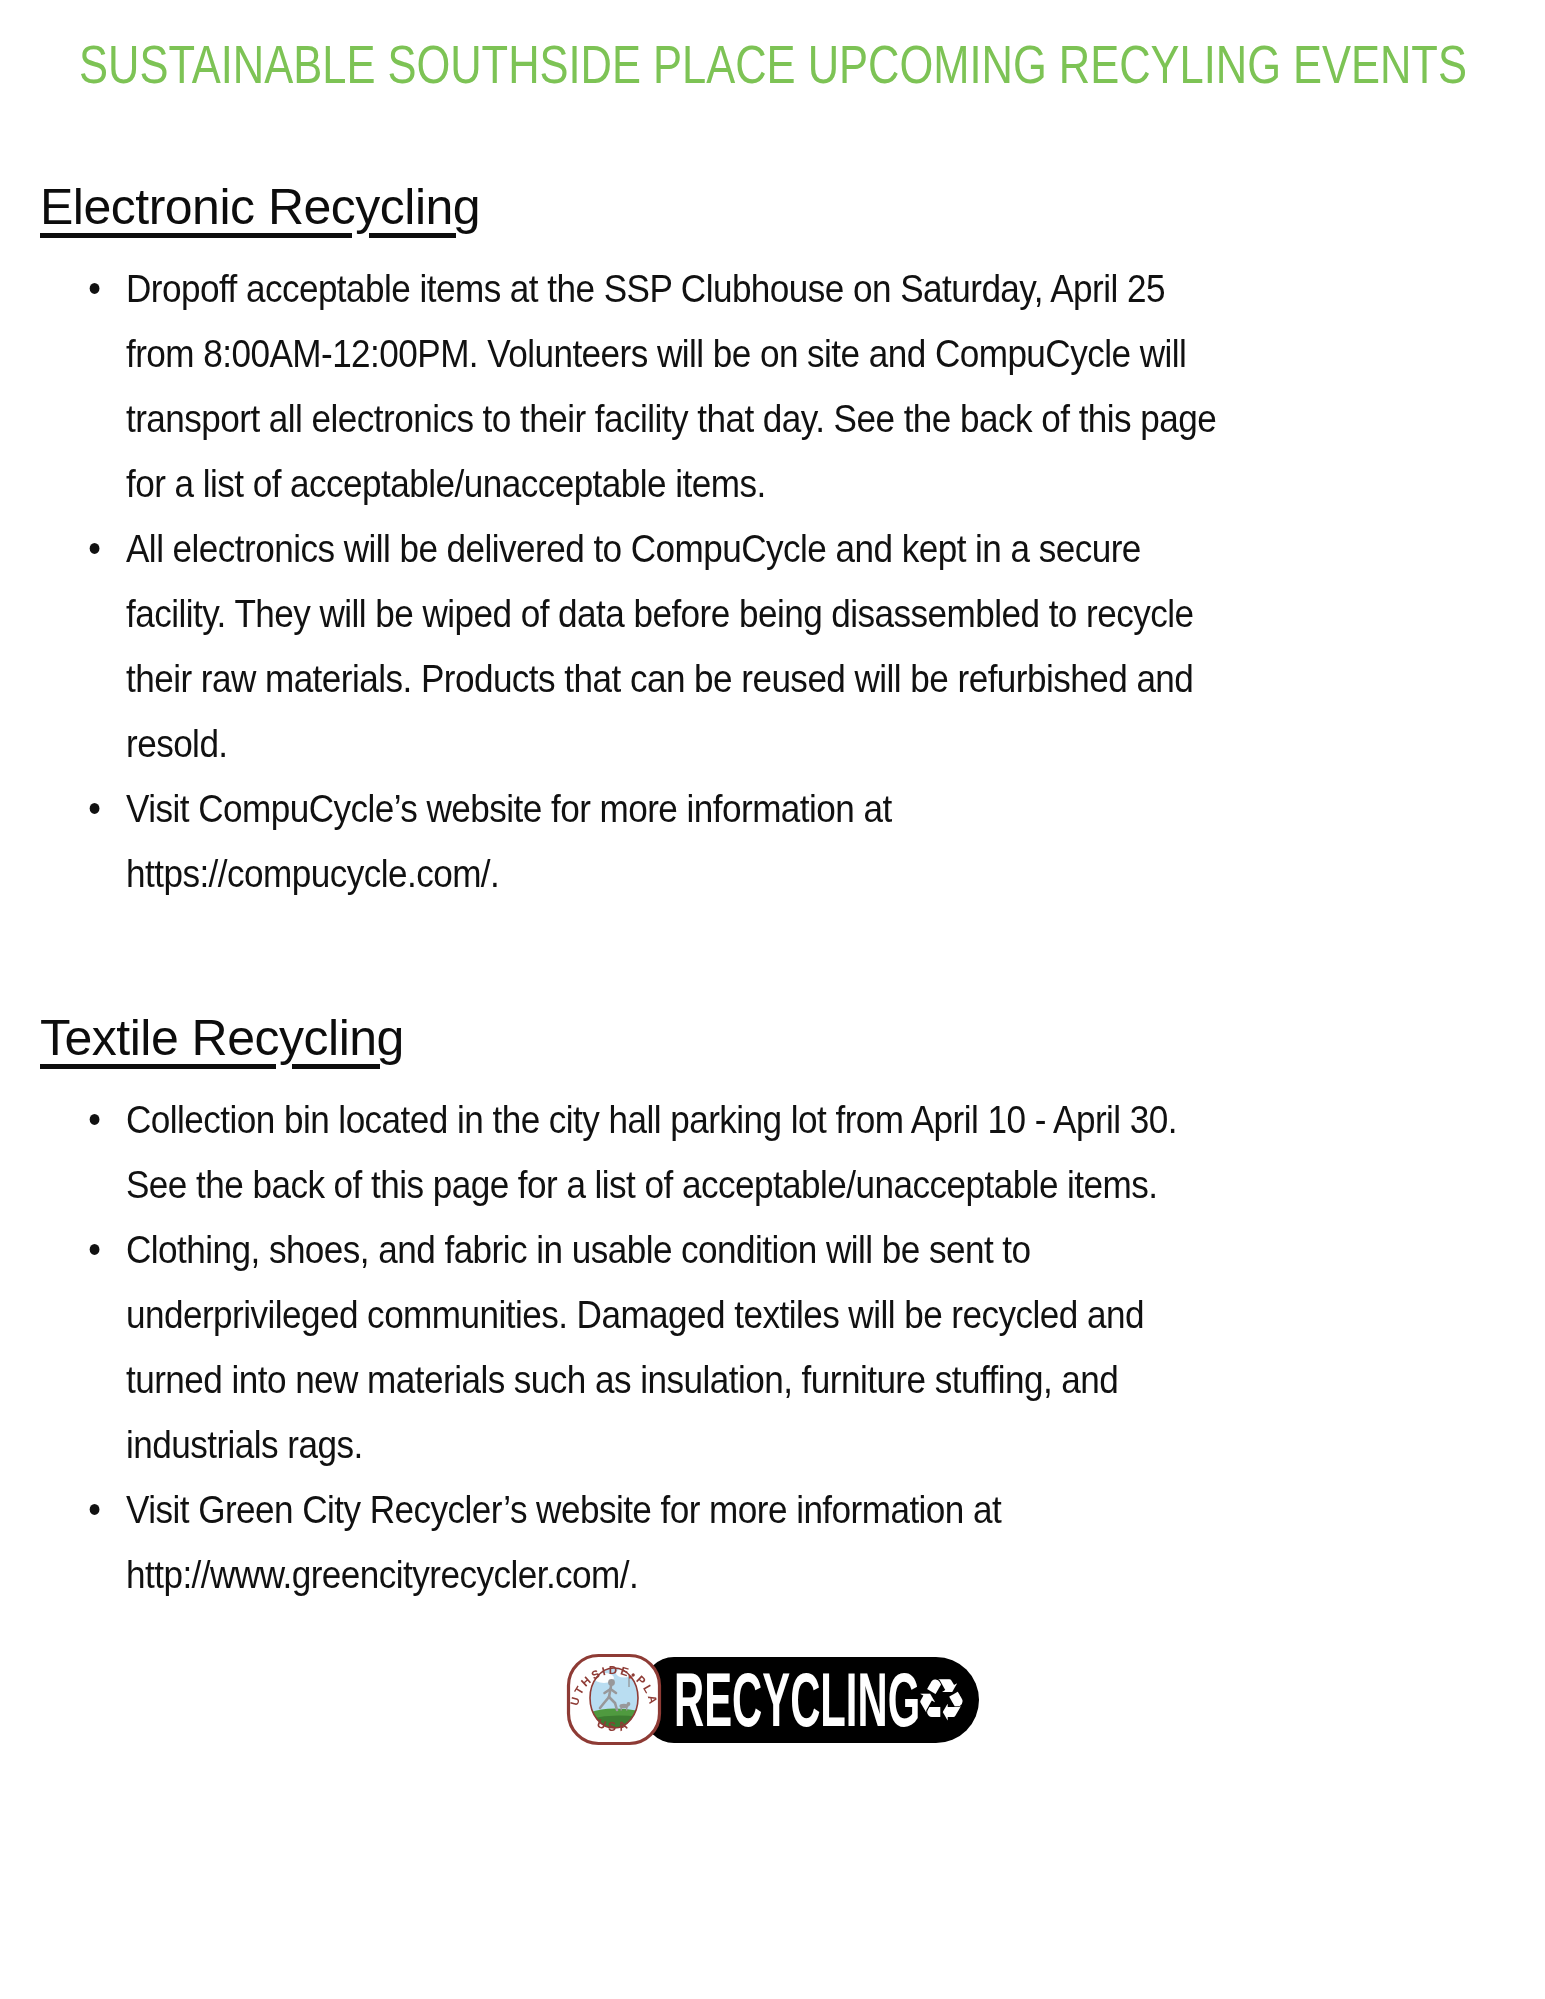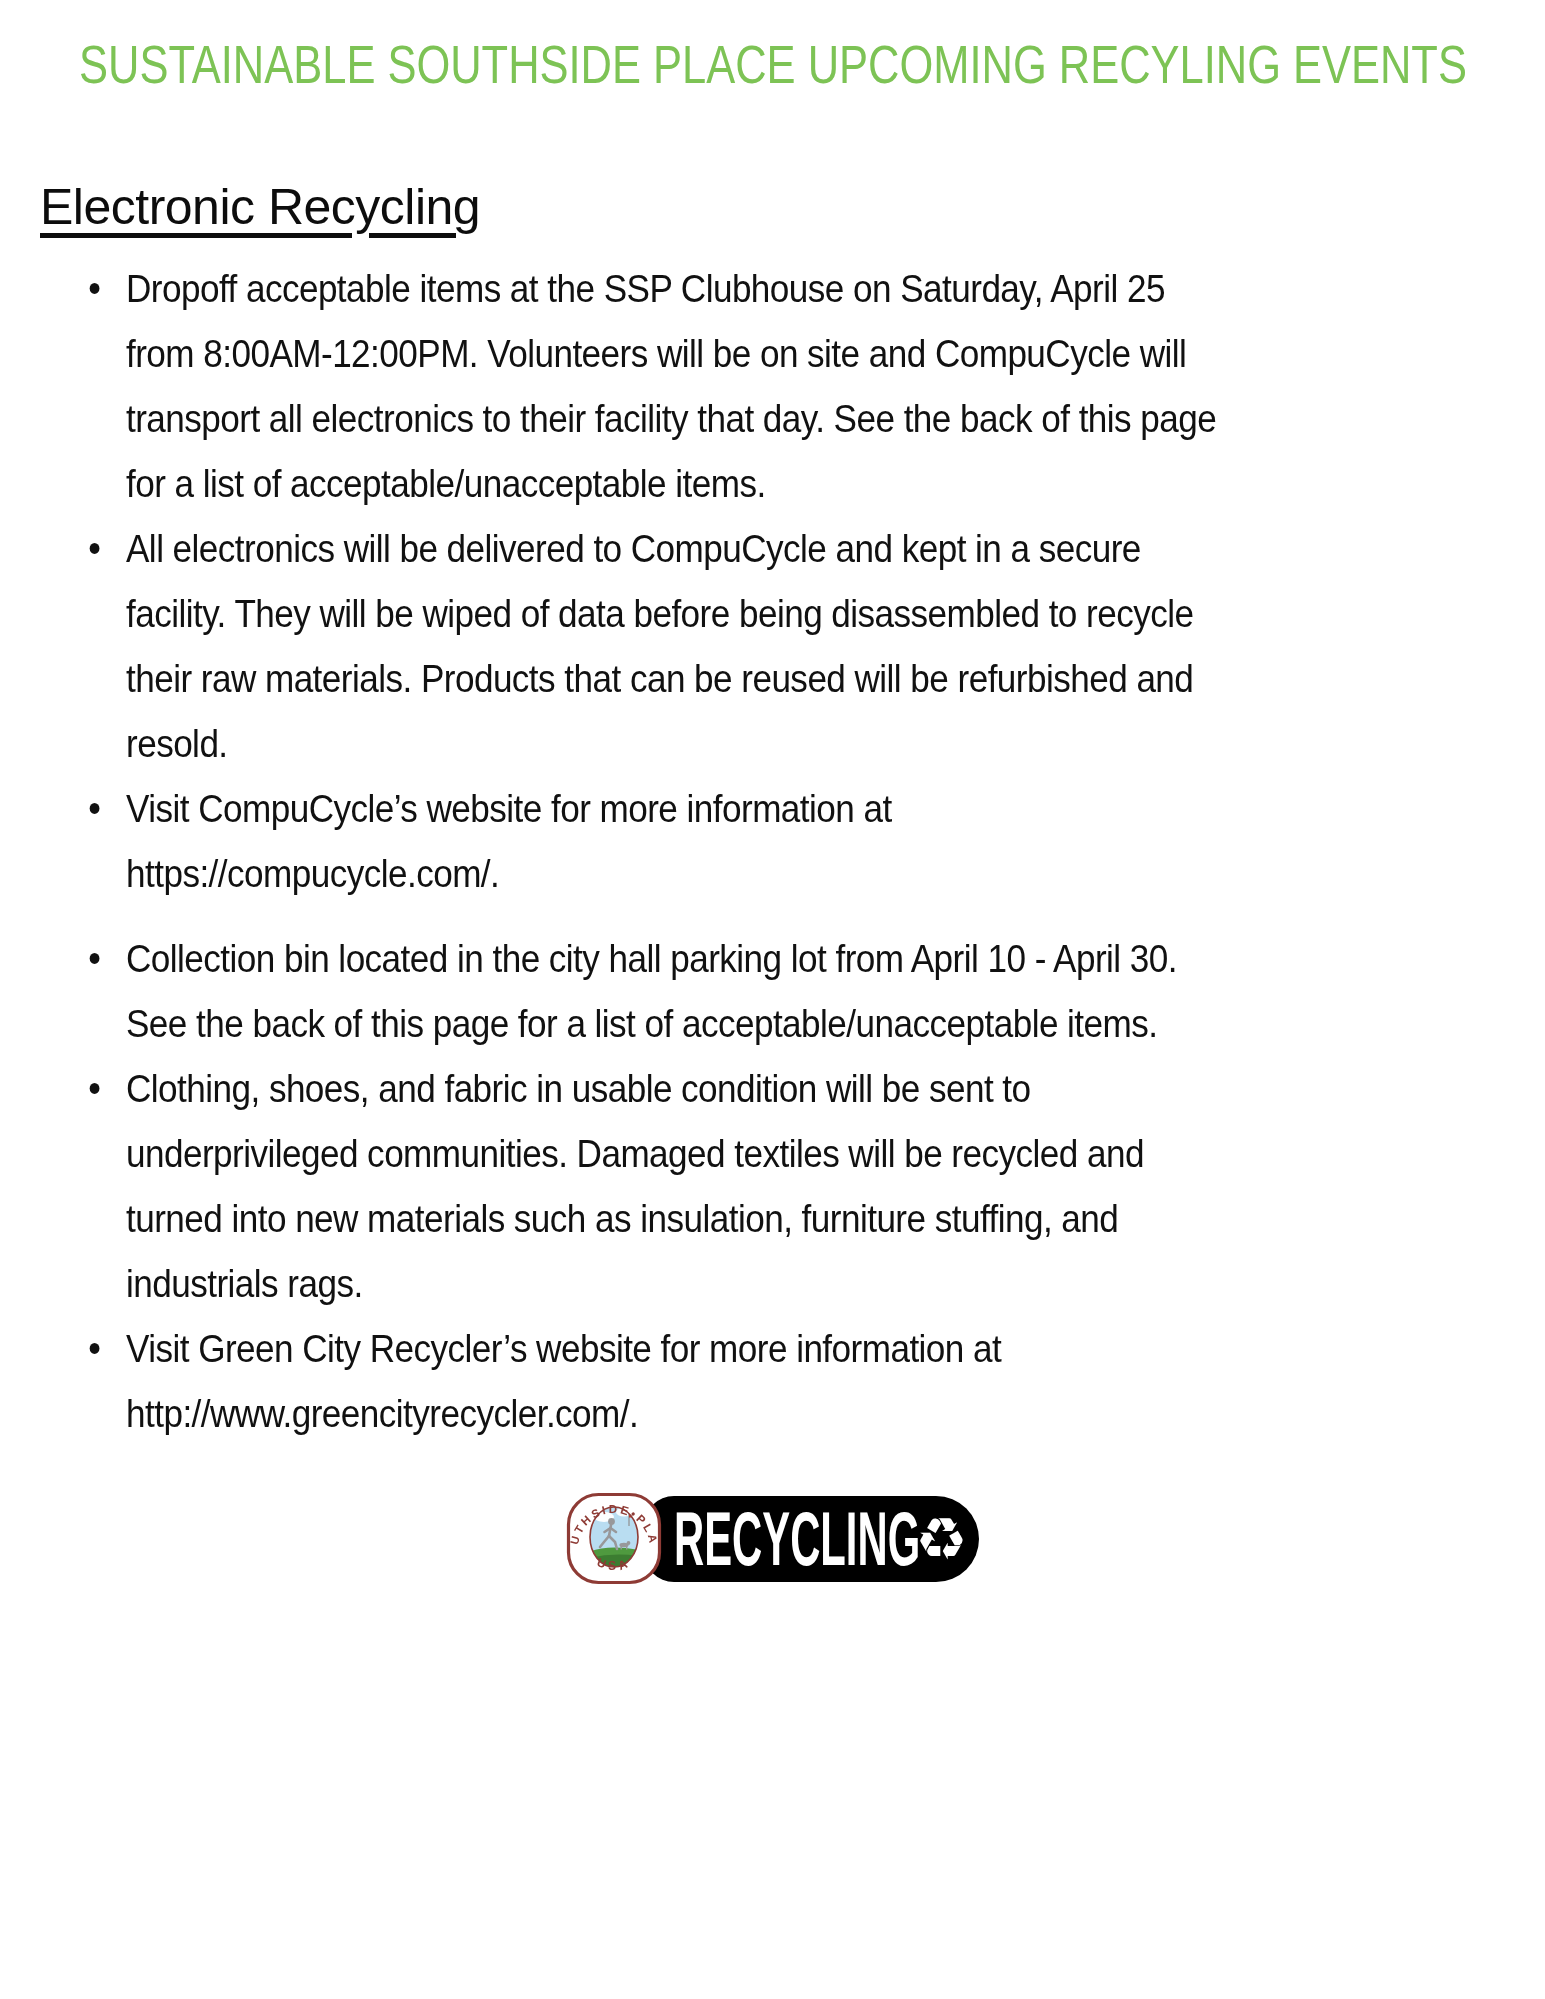--- a/index.html
+++ b/index.html
@@ -118,20 +118,21 @@
 
   <h1 class="title">SUSTAINABLE SOUTHSIDE PLACE UPCOMING RECYLING EVENTS</h1>
 
   <h2 class="section-heading">Electronic Recycling</h2>
   <ul class="bullets">
     <li>Dropoff acceptable items at the SSP Clubhouse on Saturday, April 25 from 8:00AM-12:00PM. Volunteers will be on site and CompuCycle will transport all electronics to their facility that day. See the back of this page for a list of acceptable/unacceptable items.</li>
     <li>All electronics will be delivered to CompuCycle and kept in a secure facility. They will be wiped of data before being disassembled to recycle their raw materials. Products that can be reused will be refurbished and resold.</li>
     <li>Visit CompuCycle’s website for more information at https://compucycle.com/.</li>
   </ul>
 
+  <h2 class="section-heading second">Textile Recycling</h2>
   <ul class="bullets">
     <li>Collection bin located in the city hall parking lot from April 10 - April 30. See the back of this page for a list of acceptable/unacceptable items.</li>
     <li>Clothing, shoes, and fabric in usable condition will be sent to underprivileged communities. Damaged textiles will be recycled and turned into new materials such as insulation, furniture stuffing, and industrials rags.</li>
     <li>Visit Green City Recycler’s website for more information at http://www.greencityrecycler.com/.</li>
   </ul>
 
   <div class="logo-row">
 
     <svg class="seal" viewBox="0 0 96 93">
       <rect x="2.5" y="2.5" width="91" height="88" rx="30" ry="30" fill="#ffffff" stroke="#8e3b35" stroke-width="3.2"></rect>

